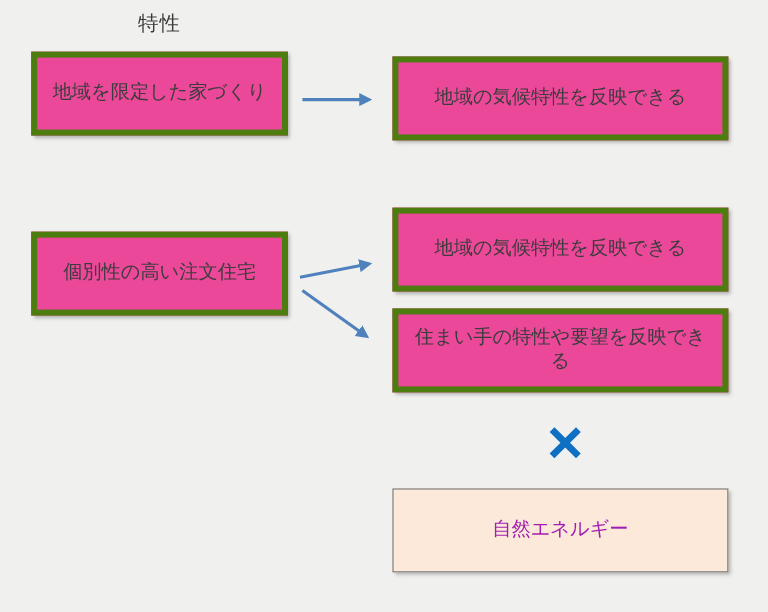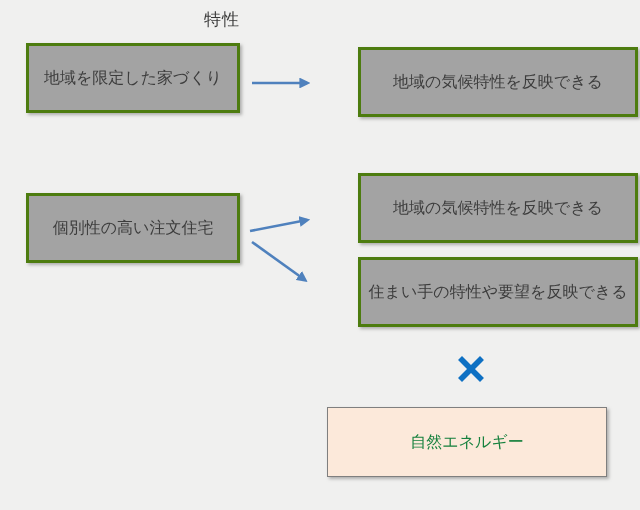--- a/index.html
+++ b/index.html
@@ -4,47 +4,47 @@
 <style>
   html,body { margin:0; padding:0; }
   body { background:#e8e8e8; }
   .canvas {
     position:relative; width:640px; height:510px;
     background:#f0f0ef; overflow:hidden;
     font-family:"Liberation Sans", sans-serif;
     color:#3c3c3c;
   }
   .col-header {
-    position:absolute; top:8px; text-align:right;
+    position:absolute; top:8px; text-align:center;
     font-size:17px; letter-spacing:1px; color:#3a3a3a;
   }
   .col-header.left  { left:26px;  width:214px; }
   .col-header.right { left:327px; width:279px; }
   .box {
     position:absolute;
-    background:#a3a3a3;
-    border:3px solid #4d7c0f;
+    background:#ec4899;
+    border:5px solid #4d7c0f;
     box-shadow:2px 2px 3px rgba(120,120,120,0.55);
     display:flex; align-items:center; justify-content:center;
     text-align:center;
     font-size:16px; line-height:1.25;
     box-sizing:border-box; padding:2px 6px;
   }
   .box.feature { left:26px; width:214px; height:70px; }
-  .box.merit   { left:327px; width:280px; height:70px;margin-left:31px; }
+  .box.merit   { left:327px; width:280px; height:70px; }
   #feature-1 { top:43px; }
   #feature-2 { top:193px; }
   #merit-1 { top:47px; }
   #merit-2 { top:173px; }
   #merit-3 { top:257px; }
   .box.energy {
     left:327px; top:407px; width:280px; height:70px;
     background:#fce9da;
     border:1px solid #7f7f7f;
-    color:#15803d;
+    color:#a21caf;
   }
   svg.overlay {
     position:absolute; left:0; top:0;
     pointer-events:none;
   }
   .multiply {
     position:absolute; left:457px; top:354px;
   }
 </style>
 </head>

